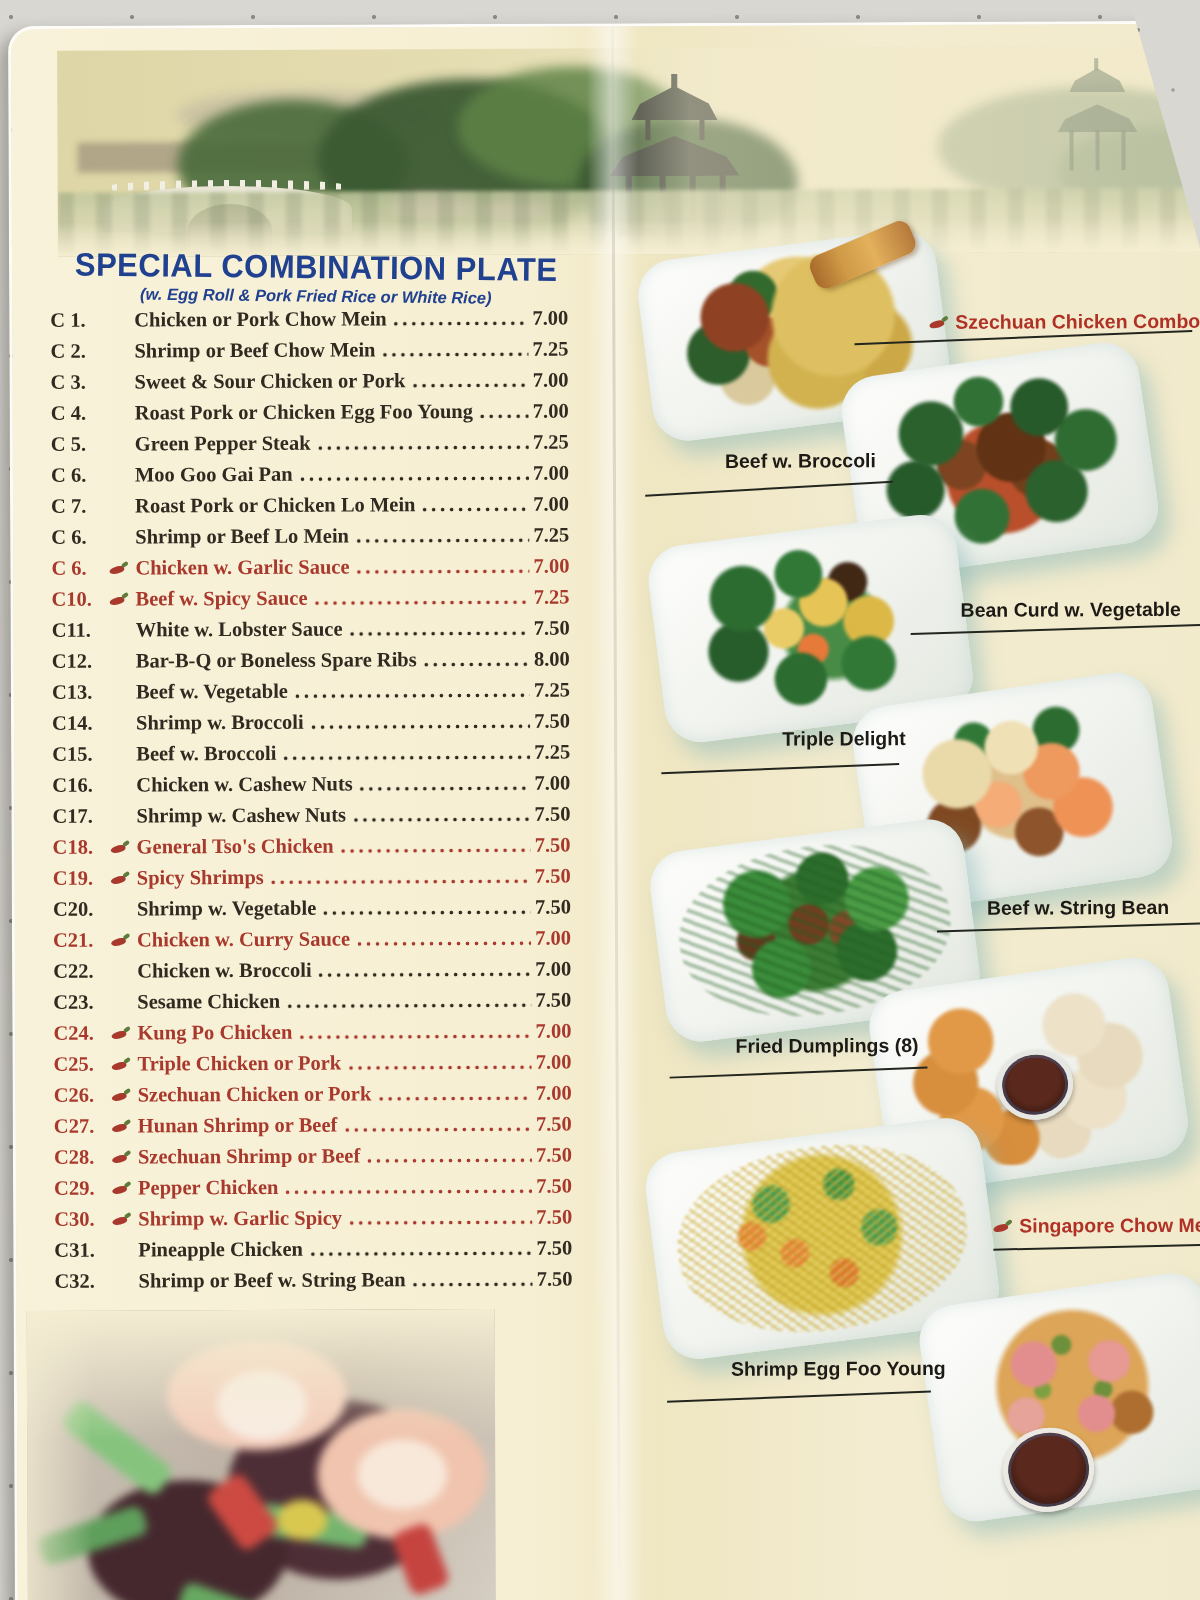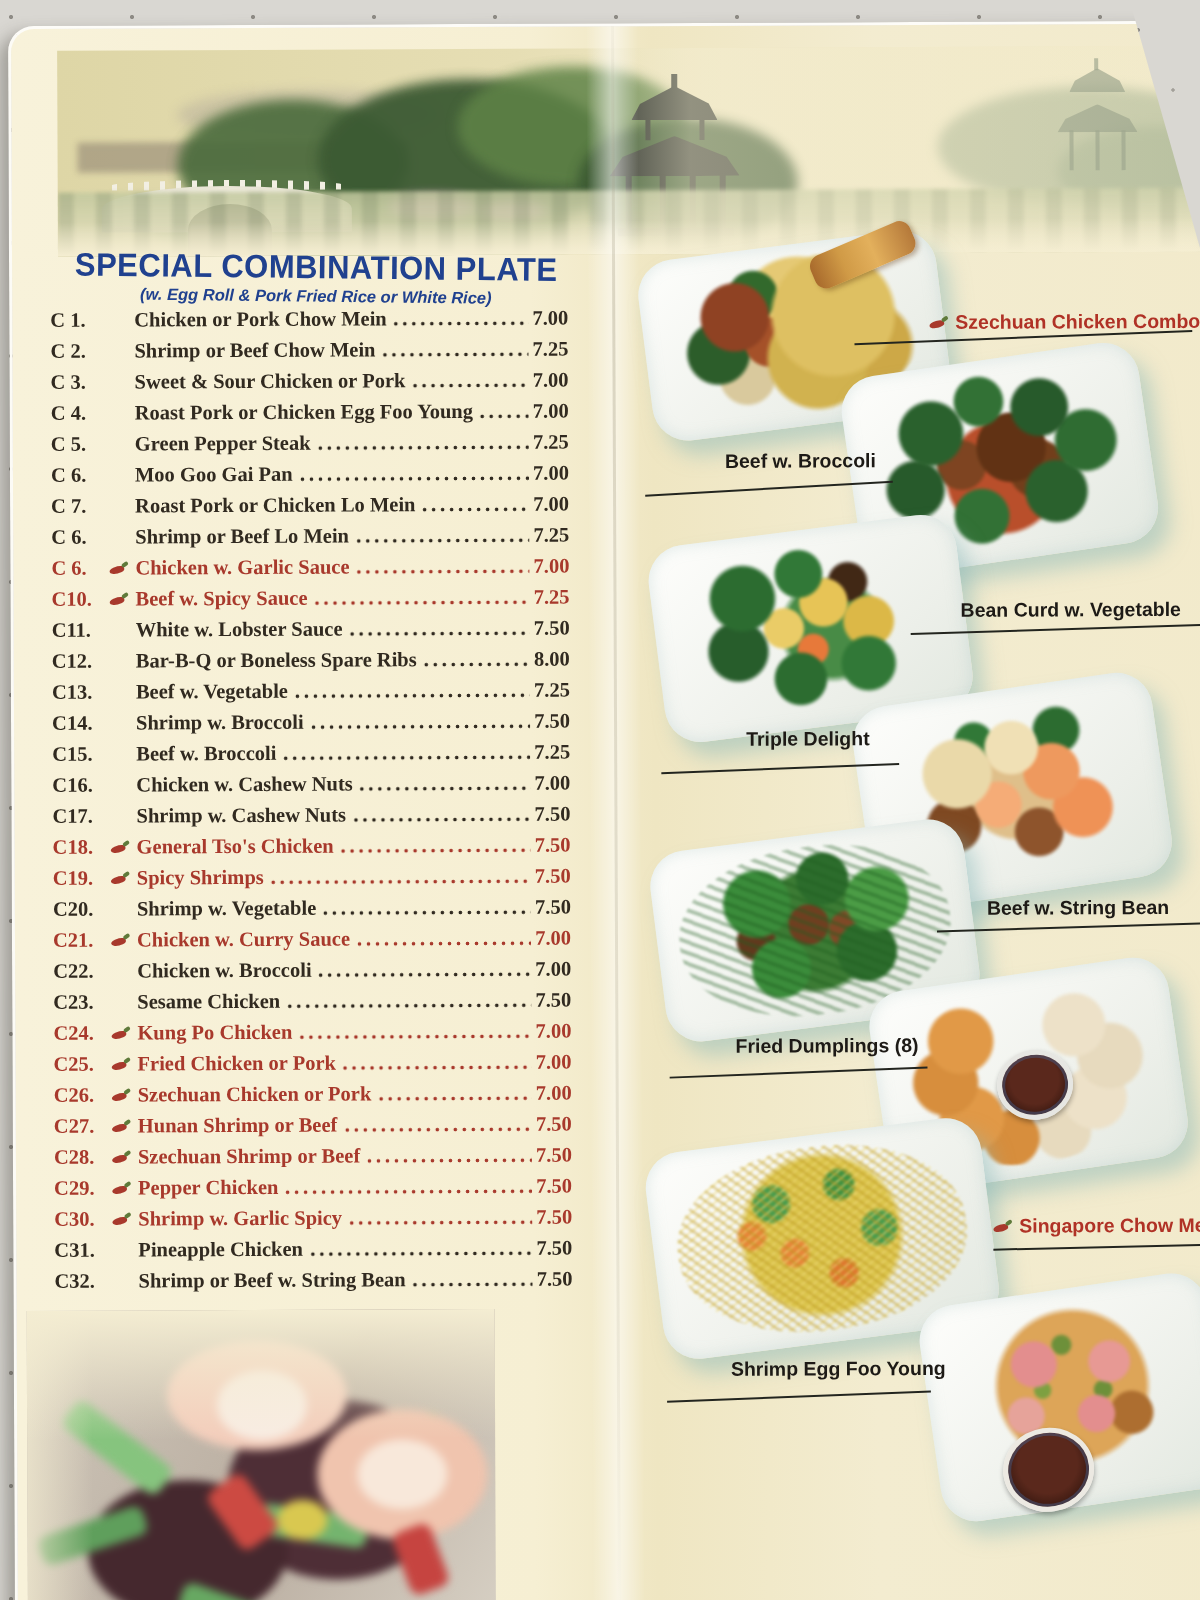--- a/index.html
+++ b/index.html
@@ -474,21 +474,21 @@
         </span>
     <span class="name">Kung Po Chicken</span>
     <span class="leader"></span>
     <span class="price">7.00</span>
   </div>
       <div class="menu-row spicy">
     <span class="code">C25.</span>
     <span class="chili-slot">
           <span class="chili"></span>
         </span>
-    <span class="name">Fried Chicken or Pork</span>
+    <span class="name">Triple Chicken or Pork</span>
     <span class="leader"></span>
     <span class="price">7.00</span>
   </div>
       <div class="menu-row spicy">
     <span class="code">C26.</span>
     <span class="chili-slot">
           <span class="chili"></span>
         </span>
     <span class="name">Szechuan Chicken or Pork</span>
     <span class="leader"></span>
@@ -575,21 +575,21 @@
     <div class="food d-beancurd"></div>
   </div>
   <div class="label" style="left:947px;top:574px;">
     <span>Bean Curd w. Vegetable</span>
   </div>
   <div class="lline" style="left:897px;top:604px;width:294px;transform:rotate(-1.5deg);"></div>
 
   <div class="plate" style="left:847px;top:664px;width:302px;height:206px;transform:rotate(-8deg);">
     <div class="food d-triple"></div>
   </div>
-  <div class="label" style="left:732px;top:702px;">
+  <div class="label" style="left:768px;top:702px;">
     <span>Triple Delight</span>
   </div>
   <div class="lline" style="left:647px;top:742px;width:238px;transform:rotate(-2deg);"></div>
 
   <div class="plate" style="left:642px;top:809px;width:316px;height:192px;transform:rotate(-7deg);">
     <div class="food d-stringbean"></div>
   </div>
   <div class="label" style="left:972px;top:872px;">
     <span>Beef w. String Bean</span>
   </div>

